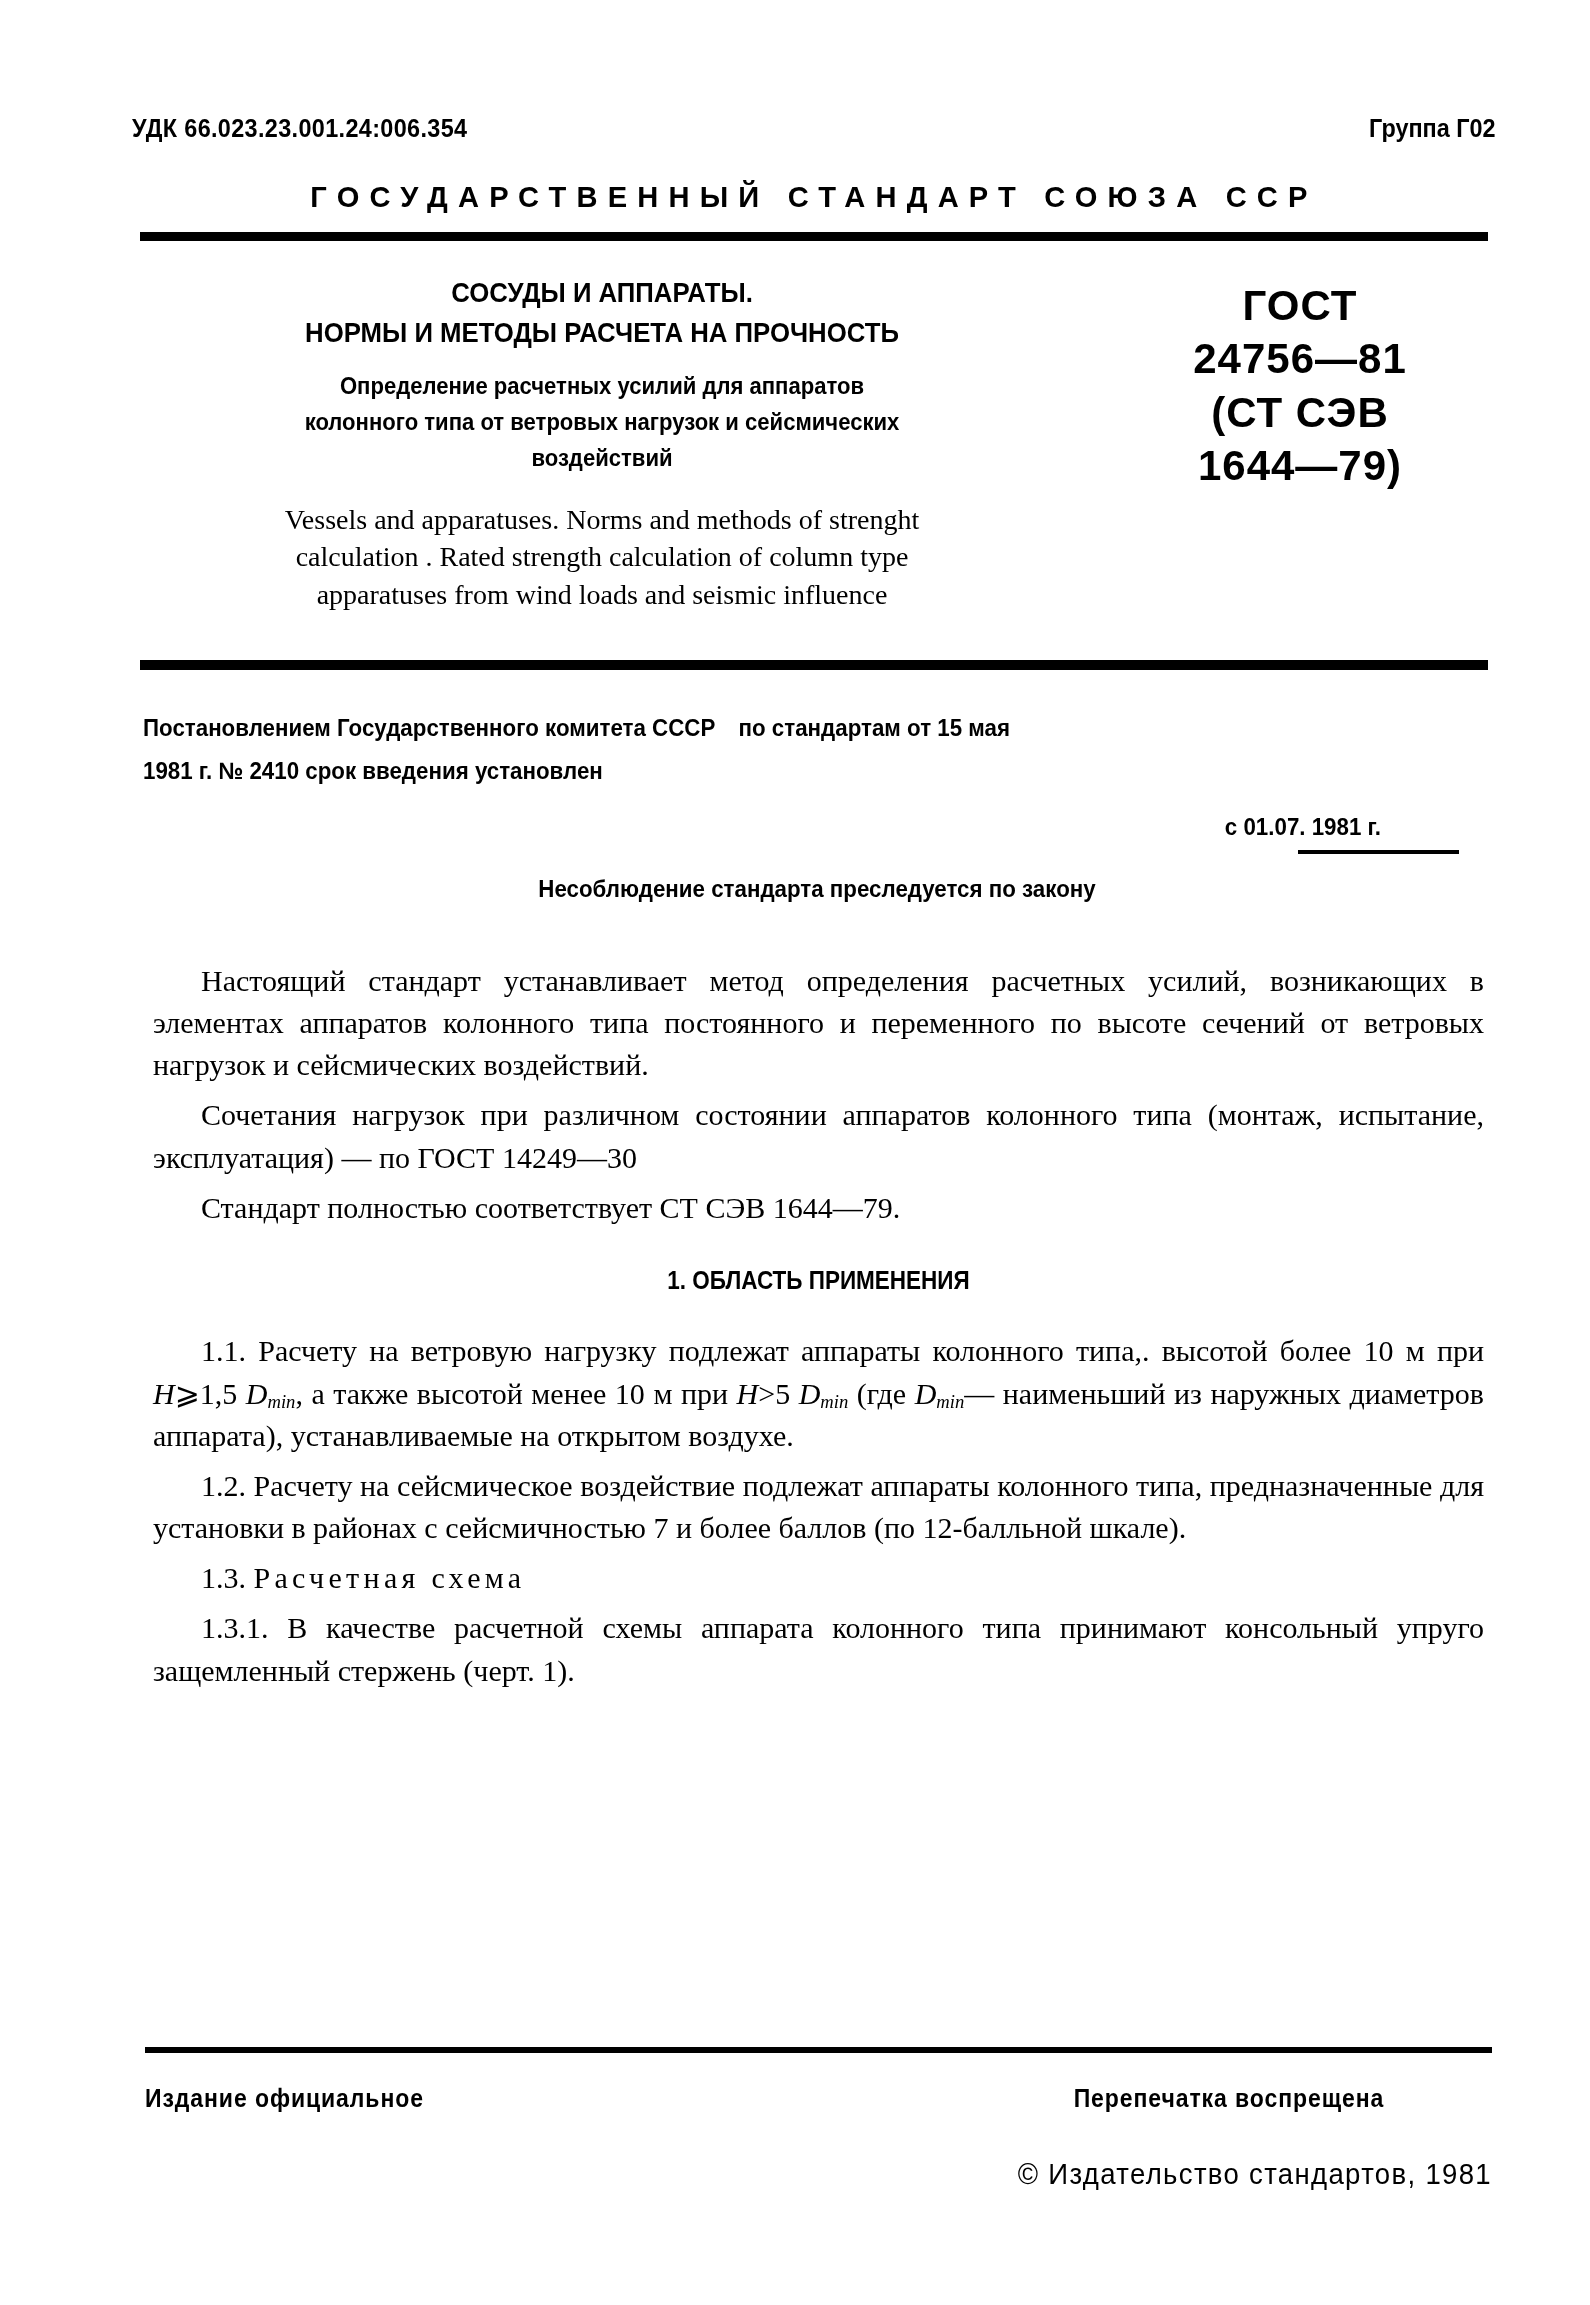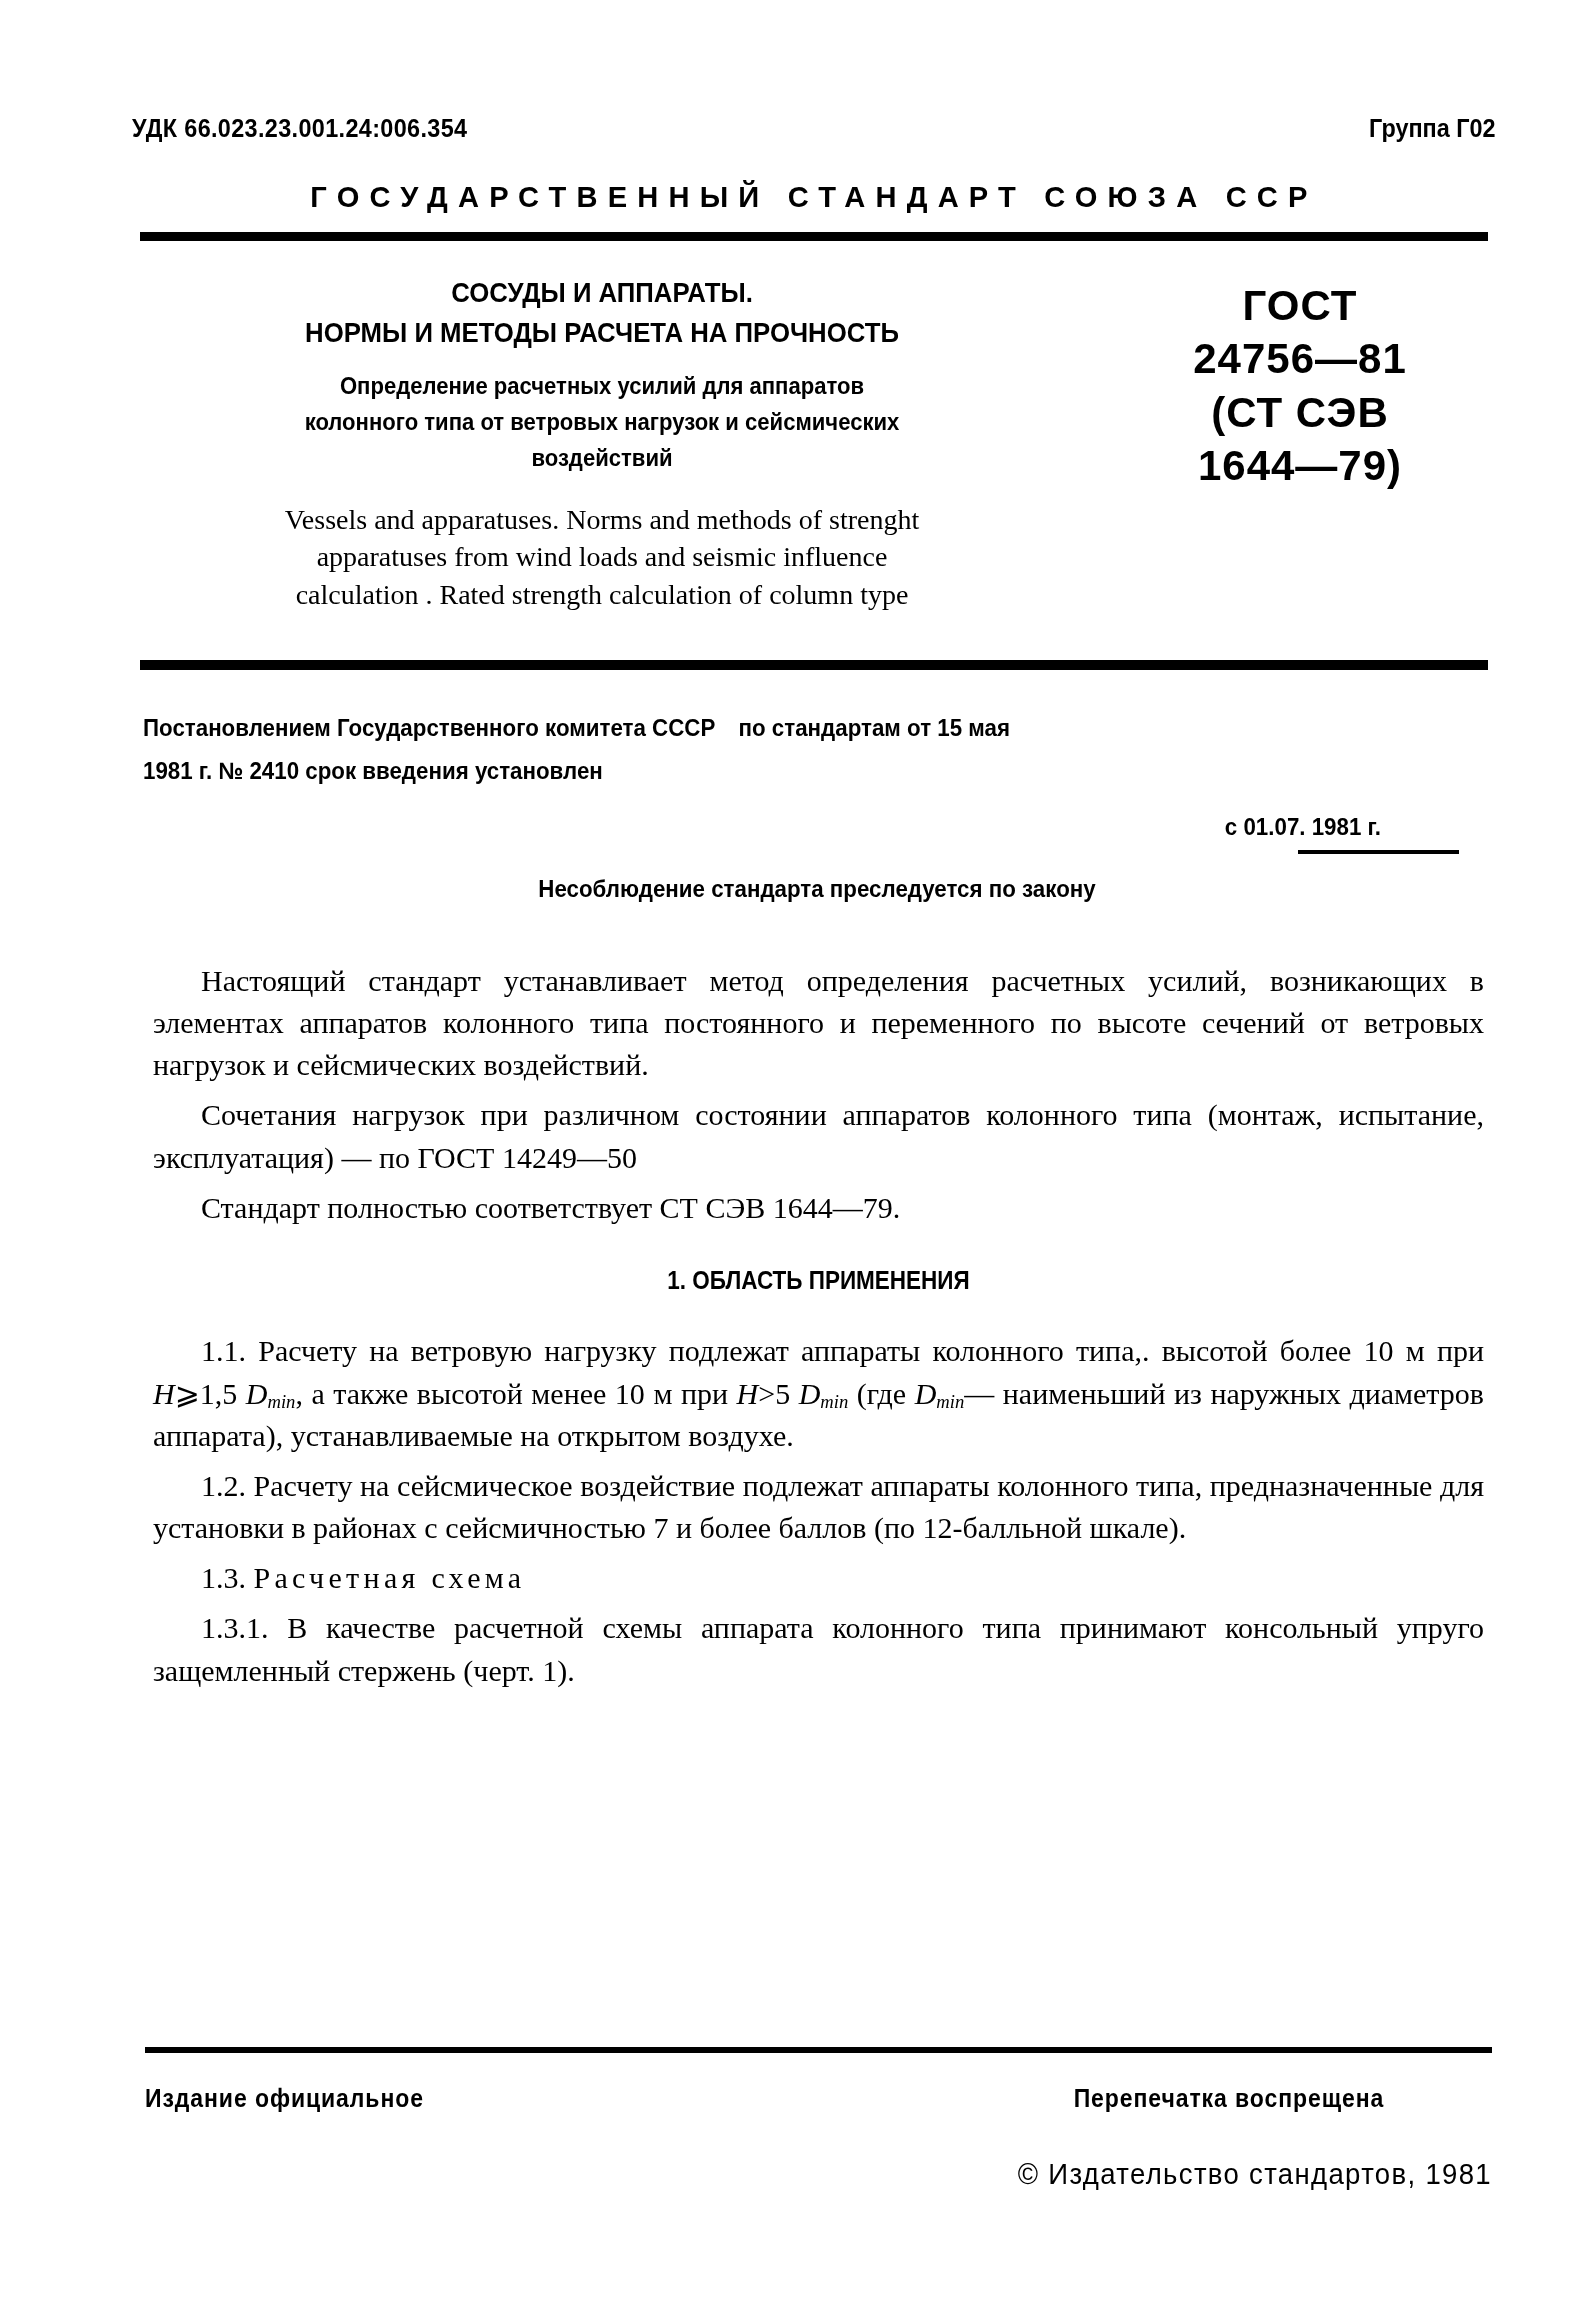--- a/index.html
+++ b/index.html
@@ -266,22 +266,22 @@
       <div>СОСУДЫ И АППАРАТЫ.</div>
       <div>НОРМЫ И МЕТОДЫ РАСЧЕТА НА ПРОЧНОСТЬ</div>
     </div>
     <div class="t-sub">
       <div>Определение расчетных усилий для аппаратов</div>
       <div>колонного типа от ветровых нагрузок и сейсмических</div>
       <div>воздействий</div>
     </div>
     <div class="t-eng">
       <div class="l1">Vessels and apparatuses. Norms and methods of strenght</div>
+      <div>calculation . Rated strength calculation of column type</div>
       <div>apparatuses from wind loads and seismic influence</div>
-      <div>calculation . Rated strength calculation of column type</div>
     </div>
   </div>
 
   <div class="gost-no">
     <div>ГОСТ</div>
     <div>24756—81</div>
     <div>(СТ СЭВ</div>
     <div>1644—79)</div>
   </div>
 
@@ -293,21 +293,21 @@
     </span>
     <span class="d2">1981 г. № 2410 срок введения установлен</span>
     <span class="d3">с 01.07. 1981 г.</span>
   </div>
   <div class="date-underline"></div>
 
   <div class="law-note">Несоблюдение стандарта преследуется по закону</div>
 
   <div class="body">
     <p>Настоящий стандарт устанавливает метод определения   расчетных усилий, возникающих в элементах аппаратов   колонного типа постоянного и переменного по высоте сечений от ветровых нагрузок и сейсмических воздействий.</p>
-    <p>Сочетания нагрузок при различном состоянии аппаратов колонного типа (монтаж, испытание,  эксплуатация) — по   ГОСТ 14249—50</p>
+    <p>Сочетания нагрузок при различном состоянии аппаратов колонного типа (монтаж, испытание,  эксплуатация) — по   ГОСТ 14249—30</p>
     <p>Стандарт полностью соответствует СТ СЭВ 1644—79.</p>
 
     <p class="sec-head">1. ОБЛАСТЬ ПРИМЕНЕНИЯ</p>
 
     <p><span>1.1. Расчету на ветровую нагрузку подлежат аппараты колонного типа,. высотой более 10 м при </span><var>H</var><span>⩾</span><span>1,5 </span><var>D</var><sub>min</sub><span>, а также высотой менее 10 м при </span><var>H</var><span>&gt;</span><span>5 </span><var>D</var><sub>min</sub><span>  (где </span><var>D</var><sub>min</sub><span>— наименьший из наружных диаметров аппарата), устанавливаемые на открытом воздухе.</span></p>
 
     <p>1.2. Расчету на сейсмическое воздействие подлежат аппараты колонного типа, предназначенные для установки в районах с сейсмичностью 7 и более баллов (по 12-балльной шкале).</p>
 
     <p><span>1.3. </span><span class="spaced">Расчетная схема</span></p>
 

